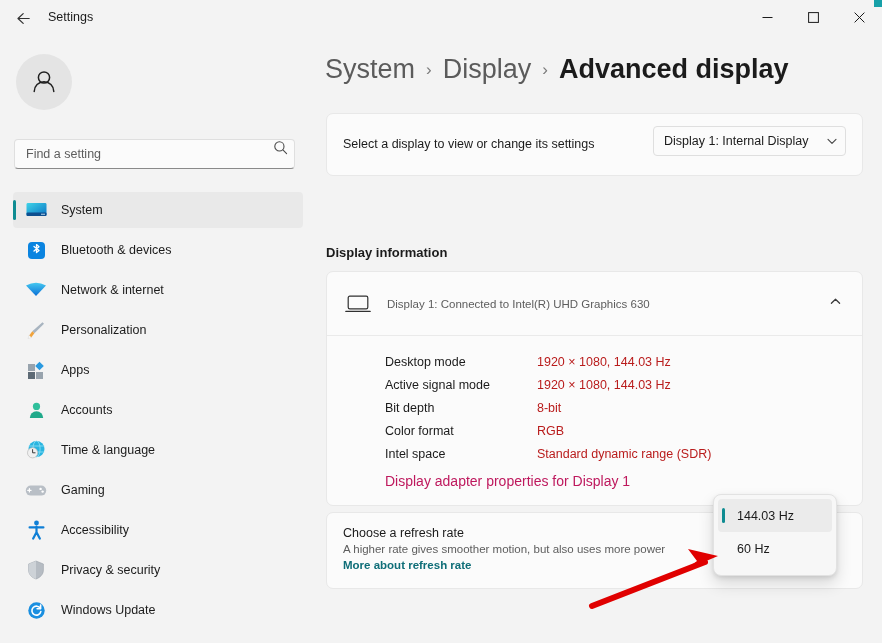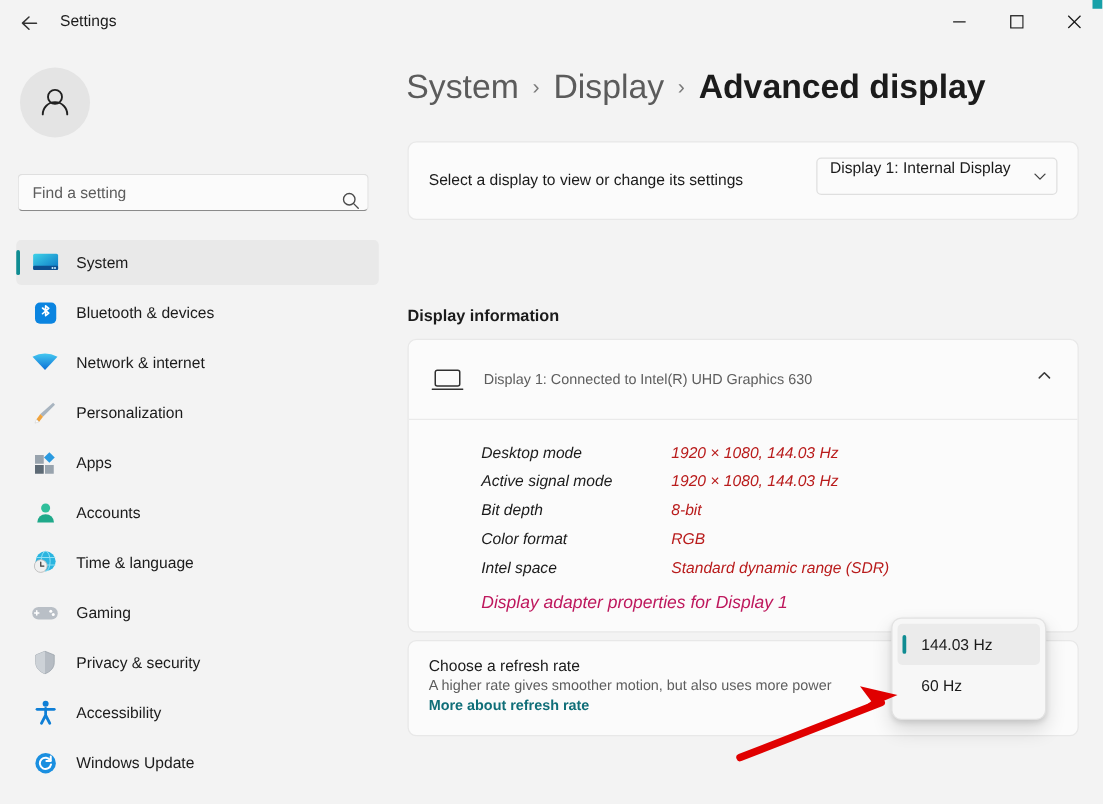--- a/index.html
+++ b/index.html
@@ -62,21 +62,21 @@
     background: #e4e4e4;
     display: flex; align-items: center; justify-content: center;
   }
   .search-wrap {
     position: absolute; left: 14px; top: 105px;
     width: 281px; height: 30px;
     background: #fbfbfb;
     border: 1px solid #dfdfdf;
     border-bottom: 1px solid #8a8a8a;
     border-radius: 4px;
-    display: flex; align-items: flex-end;
+    display: flex; align-items: flex-start;
     box-sizing: border-box;
   }
   .search-wrap input {
     border: none; outline: none; background: transparent;
     font-family: inherit; font-size: 12.5px;
     color: #1b1b1b;
     padding: 0 0 0 11px; flex: 1; height: 100%;
   }
   .search-wrap input::placeholder { color: #5d5d5d; }
   .search-icon { width: 28px; display: flex; align-items: center; justify-content: center; }
@@ -139,21 +139,21 @@
     font-size: 12.5px; color: #1b1b1b;
     line-height: 17px;
     margin-left: 16px; width: 265px;
   }
   .combo {
     position: absolute; right: 16px; top: 12px;
     width: 193px; height: 30px;
     background: #fbfbfb;
     border: 1px solid #dfdfdf;
     border-radius: 4px;
-    display: flex; 
+    display: flex; align-items: center;
     box-sizing: border-box;
     cursor: pointer;
   }
   .combo-text { font-size: 12.5px; color: #1b1b1b; padding-left: 10px; flex: 1; }
   .combo-chev { width: 26px; display: flex; align-items: center; justify-content: center; }
 
   .section-head {
     position: absolute; left: 6px; top: 211px;
     font-size: 13px; font-weight: 600; color: #1b1b1b;
   }
@@ -171,21 +171,21 @@
     display: flex; align-items: center; justify-content: center; }
   .info-title { font-size: 12.5px; color: #1b1b1b; line-height: 17px; }
   .info-sub { font-size: 11.5px; color: #5d5d5d; line-height: 16px; margin-top: 1px; }
   .expander {
     position: absolute; right: 12px; top: 16px;
     width: 30px; height: 30px; border-radius: 4px;
     display: flex; align-items: center; justify-content: center;
     cursor: pointer;
   }
 
-  .spec-list { padding: 14px 0 0 0; font-style: italic; }
+  .spec-list { padding: 14px 0 0 0; }
   .spec-row { display: flex; height: 23px; align-items: center; }
   .spec-key { width: 140px; margin-left: 58px; font-size: 12.5px; color: #1b1b1b; }
   .spec-val { font-size: 12.5px; color: #b91c1c; margin-left: 12px; }
   .link {
     display: inline-block; margin-left: 58px; margin-top: 8px;
     font-size: 14px; color: #be185d; cursor: pointer;
   }
 
   #card-refresh {
     left: 6px; top: 478px; width: 537px; height: 77px;
@@ -381,37 +381,37 @@
             <path d="M4.4 5.6 V9 M2.7 7.3 H6.1" stroke="#ffffff" stroke-width="1.2" stroke-linecap="round"></path>
             <circle cx="15.6" cy="5.9" r="1.2" fill="#ffffff"></circle>
             <circle cx="17.6" cy="8.6" r="1.2" fill="#ffffff"></circle>
           </svg>
         </span>
         <span class="nav-label">Gaming</span>
       </div>
 
       <div class="nav-item">
         <span class="nav-icon">
-          <svg width="18" height="20" viewBox="0 0 18 20">
-            <path d="M9 1 L16.4 4 V10 C16.4 14.6 12.9 17.6 9 19 C5.1 17.6 1.6 14.6 1.6 10 V4 Z" fill="#b6bcc3" stroke="#9aa1a9" stroke-width="0.6"></path>
-            <path d="M9 1 L9 19 C5.1 17.6 1.6 14.6 1.6 10 V4 Z" fill="#cdd2d7"></path>
-          </svg>
-        </span>
-        <span class="nav-label">Privacy &amp; security</span>
-      </div>
-
-      <div class="nav-item">
-        <span class="nav-icon">
           <svg width="19" height="20" viewBox="0 0 19 20">
             <circle cx="9.5" cy="3" r="2.4" fill="#0f7fd6"></circle>
             <path d="M2.6 7.4 H16.4" stroke="#0f7fd6" stroke-width="2.2" stroke-linecap="round"></path>
             <path d="M9.5 6.6 V12.2 M9.5 12.2 L6.2 18.6 M9.5 12.2 L12.8 18.6" stroke="#0f7fd6" stroke-width="2.2" stroke-linecap="round" fill="none"></path>
           </svg>
         </span>
         <span class="nav-label">Accessibility</span>
+      </div>
+
+      <div class="nav-item">
+        <span class="nav-icon">
+          <svg width="18" height="20" viewBox="0 0 18 20">
+            <path d="M9 1 L16.4 4 V10 C16.4 14.6 12.9 17.6 9 19 C5.1 17.6 1.6 14.6 1.6 10 V4 Z" fill="#b6bcc3" stroke="#9aa1a9" stroke-width="0.6"></path>
+            <path d="M9 1 L9 19 C5.1 17.6 1.6 14.6 1.6 10 V4 Z" fill="#cdd2d7"></path>
+          </svg>
+        </span>
+        <span class="nav-label">Privacy &amp; security</span>
       </div>
 
       <div class="nav-item">
         <span class="nav-icon">
           <svg width="19" height="19" viewBox="0 0 19 19">
             <circle cx="9.5" cy="9.5" r="8.2" fill="#1a8fe0"></circle>
             <path d="M13.3 7.4 A4.5 4.5 0 1 0 13.8 10.6" fill="none" stroke="#ffffff" stroke-width="1.6" stroke-linecap="round"></path>
             <path d="M13.6 4.1 L13.6 7.7 L10.1 7.7" fill="none" stroke="#ffffff" stroke-width="1.6" stroke-linecap="round" stroke-linejoin="round"></path>
           </svg>
         </span>

